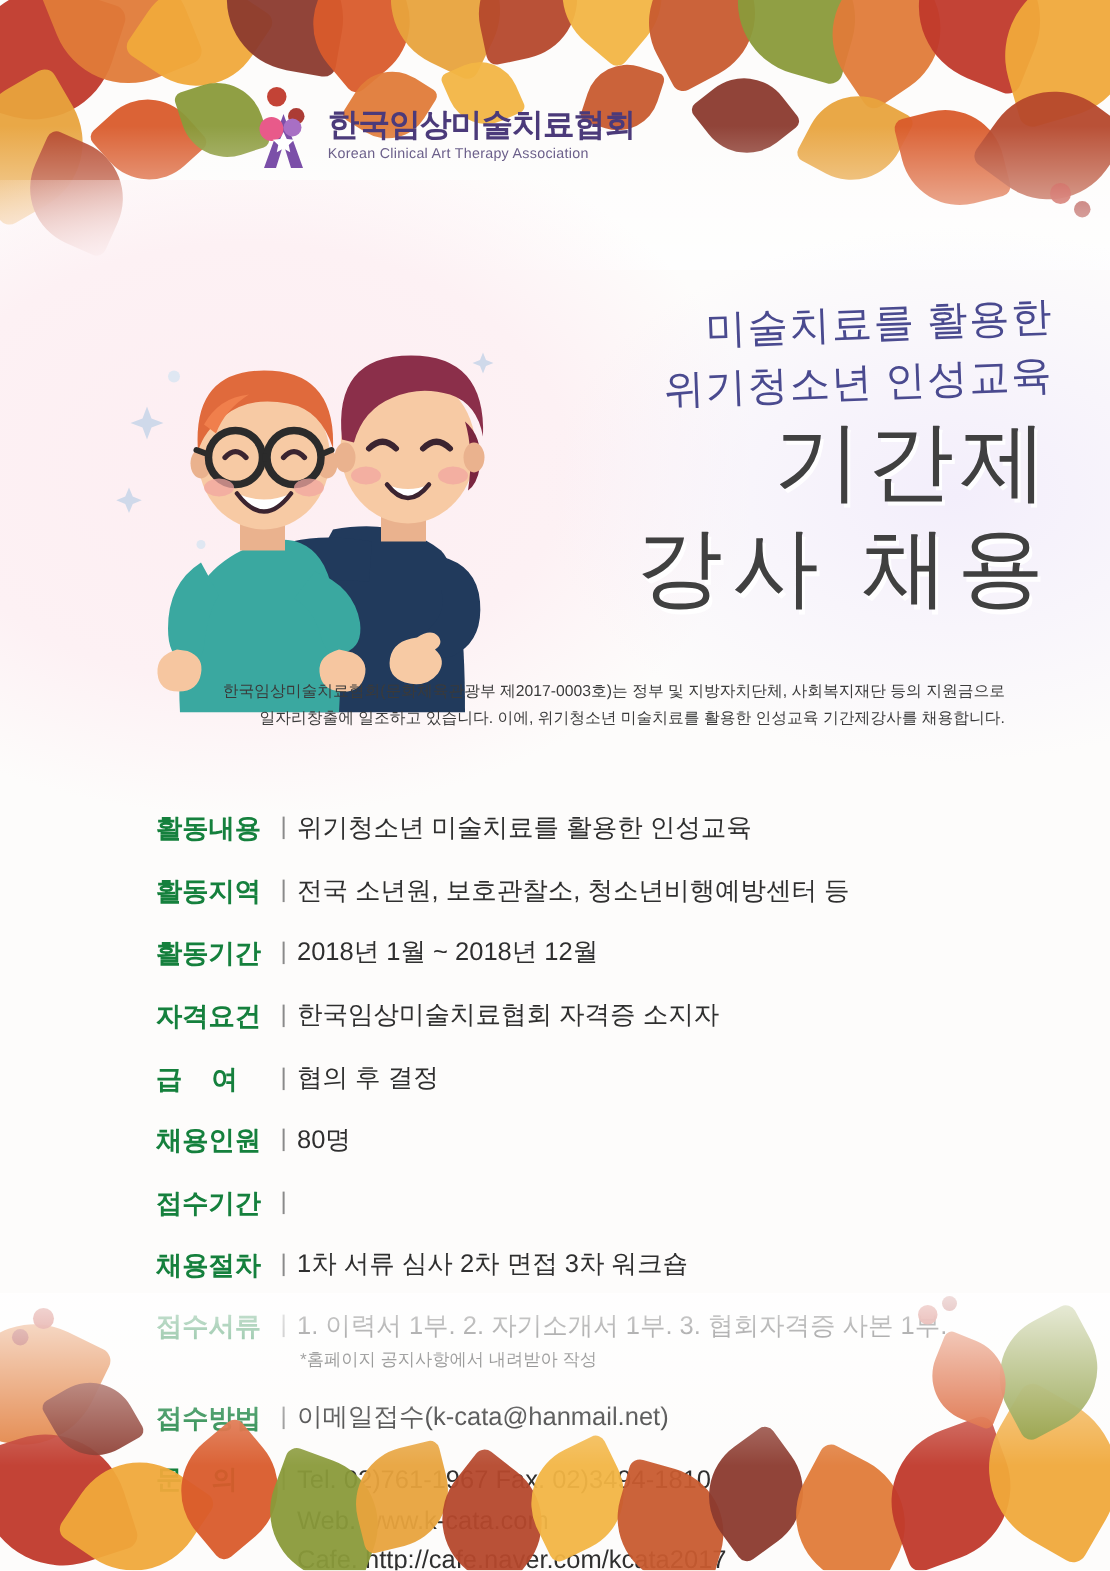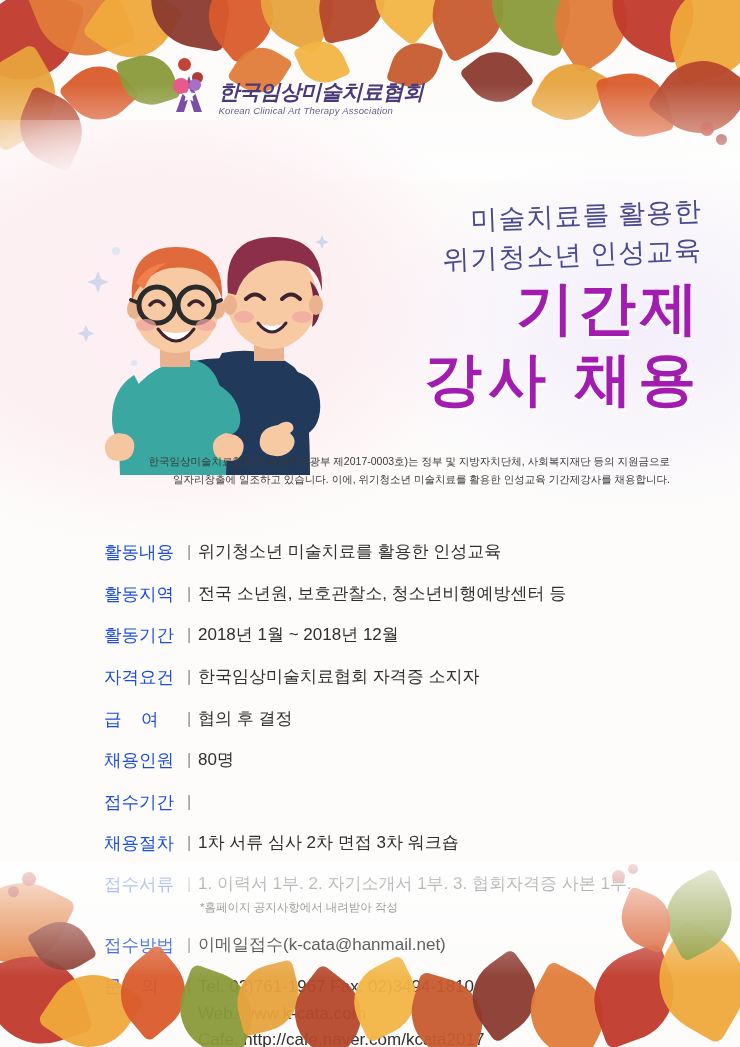--- a/index.html
+++ b/index.html
@@ -59,23 +59,22 @@
     right: -80px; top: 150px;
     width: 460px; height: 360px;
     background: radial-gradient(ellipse at 60% 50%, #f3eefb 0%, rgba(243,238,251,0) 70%);
     pointer-events: none;
   }
 
   
   .logo-row {
     position: absolute;
     top: 72px; left: 0; width: 592px;
-    display: flex; align-items: flex-end; justify-content: center;
+    display: flex; align-items: flex-start; justify-content: center;
     gap: 10px;
-    font-style: italic;
   }
   .logo-mark { width: 40px; height: 44px; position: relative; }
   .logo-text .kr {
     font-size: 21px; font-weight: bold; color: #4b3a7a; letter-spacing: -0.5px;
     line-height: 1.1;
   }
   .logo-text .en {
     font-size: 9.5px; color: #6b5f8a; letter-spacing: 0.2px; margin-top: 2px;
   }
 
@@ -88,22 +87,22 @@
     font-family: "Liberation Serif", serif;
     color: #4a4a8f;
     font-size: 27px;
     line-height: 1.45;
     letter-spacing: 1px;
     transform: rotate(-2.2deg);
     transform-origin: right center;
   }
   .big-line {
     font-size: 58px;
-    font-weight: bold;
-    color: #a21caf;
+    font-weight: normal;
+    color: #404040;
     letter-spacing: 4px;
     line-height: 1.12;
     margin-top: 6px;
     text-shadow: 2px 3px 0 rgba(255,255,255,0.9);
   }
   .big-line.second { letter-spacing: 6px; }
 
   
   .intro {
     position: absolute; left: 70px; top: 452px; width: 600px;
@@ -113,21 +112,21 @@
     color: #3a3a3a;
   }
 
   
   .details {
     position: absolute; left: 104px; top: 540px; width: 600px;
   }
   .row { display: flex; align-items: flex-start; margin-bottom: 17px; }
   .row .label {
     width: 76px; flex: 0 0 76px;
-    font-size: 17.5px; color: #1d4ed8; font-weight: 400;
+    font-size: 17.5px; color: #15803d; font-weight: 700;
     letter-spacing: 0px;
     white-space: pre;
   }
   .row .bar { flex: 0 0 18px; text-align: center; color: #8a8a8a; font-size: 16px; line-height: 1.45; }
   .row .value {
     font-size: 17px; color: #2f2f2f; line-height: 1.45;
   }
   .row .value .sub {
     display: block;
     font-size: 11.5px; color: #3a3a3a; margin-top: 2px; margin-left: 2px;

